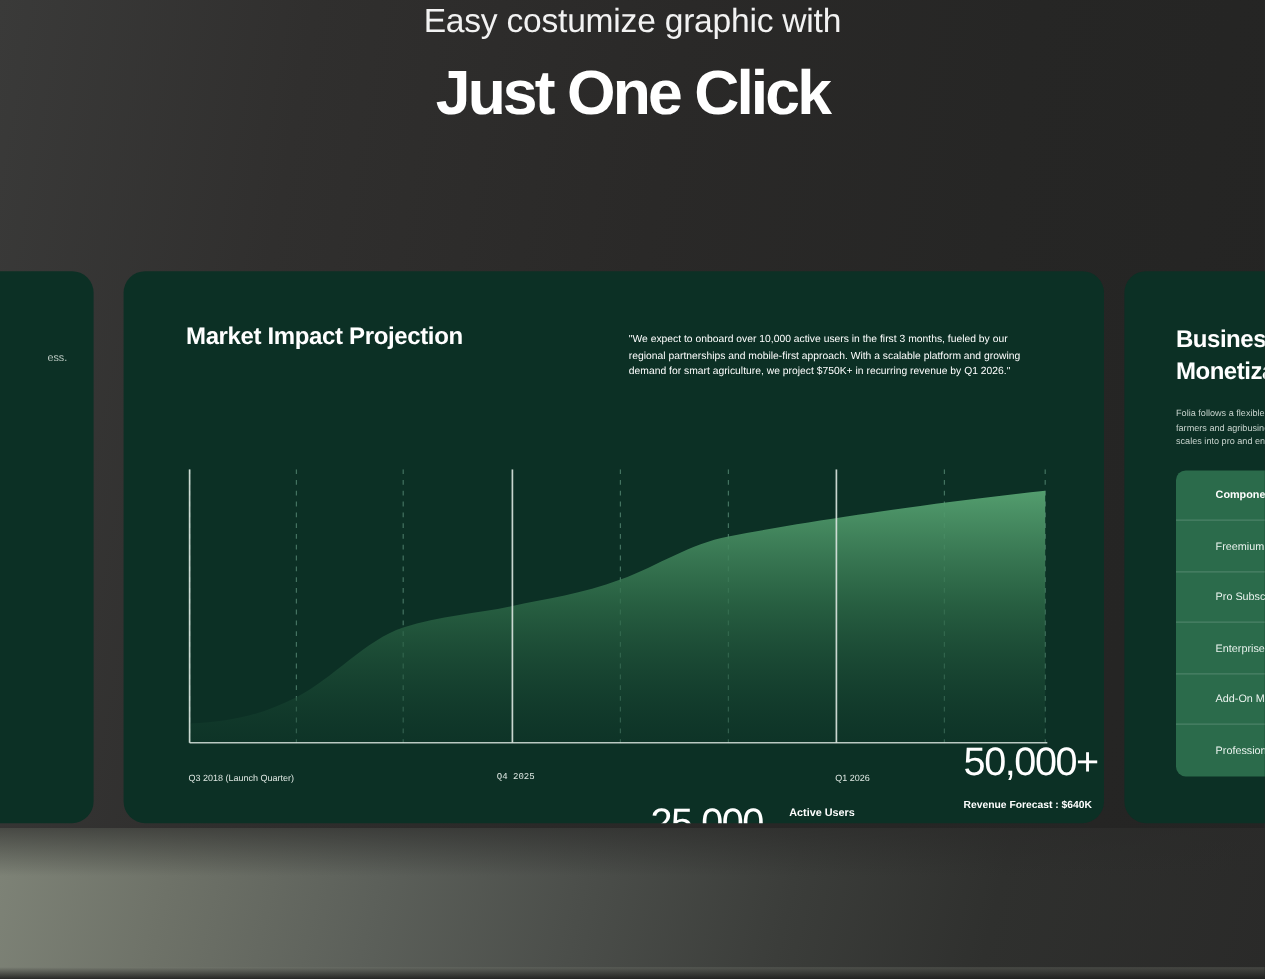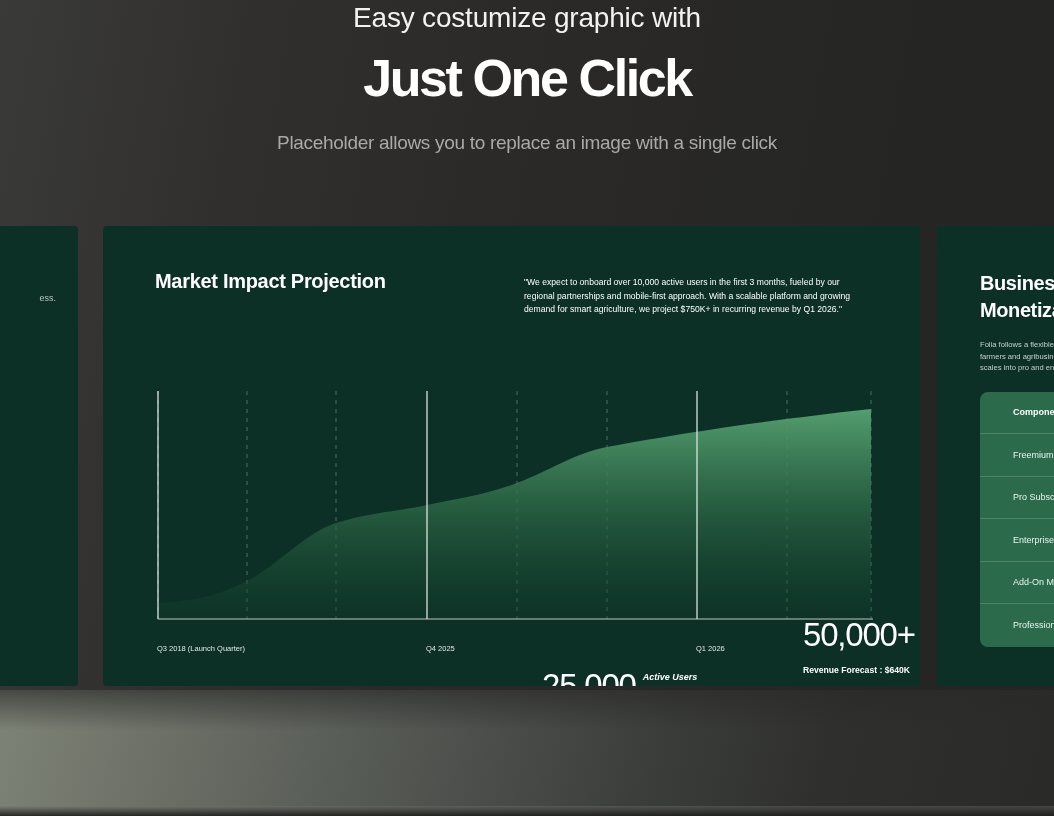--- a/index.html
+++ b/index.html
@@ -93,21 +93,21 @@
     width: 1054px;
     height: 462px;
     z-index: 4;
   }
 
   .card {
     position: absolute;
     top: 0;
     height: 460px;
     background: #0c3025;
-    border-radius: 4px;
+    border-radius: 18px;
     overflow: hidden;
   }
   .card-left  { left: -230px; width: 308px; }
   .card-main  { left: 103px;  width: 817px; }
   .card-right { left: 937px;  width: 320px; }
 
   
   .peek-text {
     position: absolute;
     top: 66px;
@@ -175,24 +175,23 @@
     line-height: 36px;
     font-weight: 400;
     color: #ffffff;
     letter-spacing: -1.2px;
   }
   .callout-unit {
     font-size: 9px;
     line-height: 12px;
     font-weight: 700;
     color: #ffffff;
-    margin-left: 7px;
+    margin-left: 22px;
     margin-top: 3px;
     white-space: nowrap;
-    font-style: italic;
   }
   .callout-line {
     font-size: 8.6px;
     line-height: 12px;
     font-weight: 700;
     color: #ffffff;
     margin-top: 11px;
     white-space: nowrap;
   }
   .c2 { left: 439px; top: 442px; }
@@ -239,21 +238,20 @@
 <body>
 
 <div class="bg-base"></div>
 <div class="bg-bottom"></div>
 <div class="bg-bottom-fade"></div>
 <div class="bg-bottom-edge"></div>
 
 <div class="hero">
   <div class="hero-kicker">Easy costumize graphic with</div>
   <div class="hero-title">Just One Click</div>
-  <div class="hero-sub">Placeholder allows you to replace an image with a single click</div>
 </div>
 
 <div class="carousel">
 
   <div class="card card-left">
     <div class="peek-text">ess.</div>
   </div>
 
   <div class="card card-main">
     <div class="main-inner">
@@ -300,21 +298,21 @@
           <line x1="272" y1="0" x2="272" y2="228"></line>
           <line x1="542" y1="0" x2="542" y2="228"></line>
         </g>
 
         <line x1="3" y1="228" x2="718" y2="228" stroke="#d9e4de" stroke-width="1.2" opacity="0.85"></line>
       </svg>
     </div>
 
     <div class="chart-xaxis">
       <div class="xtick" style="left:2px;">Q3 2018 (Launch Quarter)</div>
-      <div class="xtick" style="left:271px;">Q4 2025</div>
+      <div class="xtick" style="left:259px;font-family:Liberation Mono, monospace;">Q4 2025</div>
       <div class="xtick" style="left:541px;text-align:center;">Q1 2026</div>
     </div>
 
     <div class="callout c2">
       <div class="callout-top">
         <div class="callout-num">25,000</div>
         <div class="callout-unit">Active Users</div>
       </div>
 
     </div>

